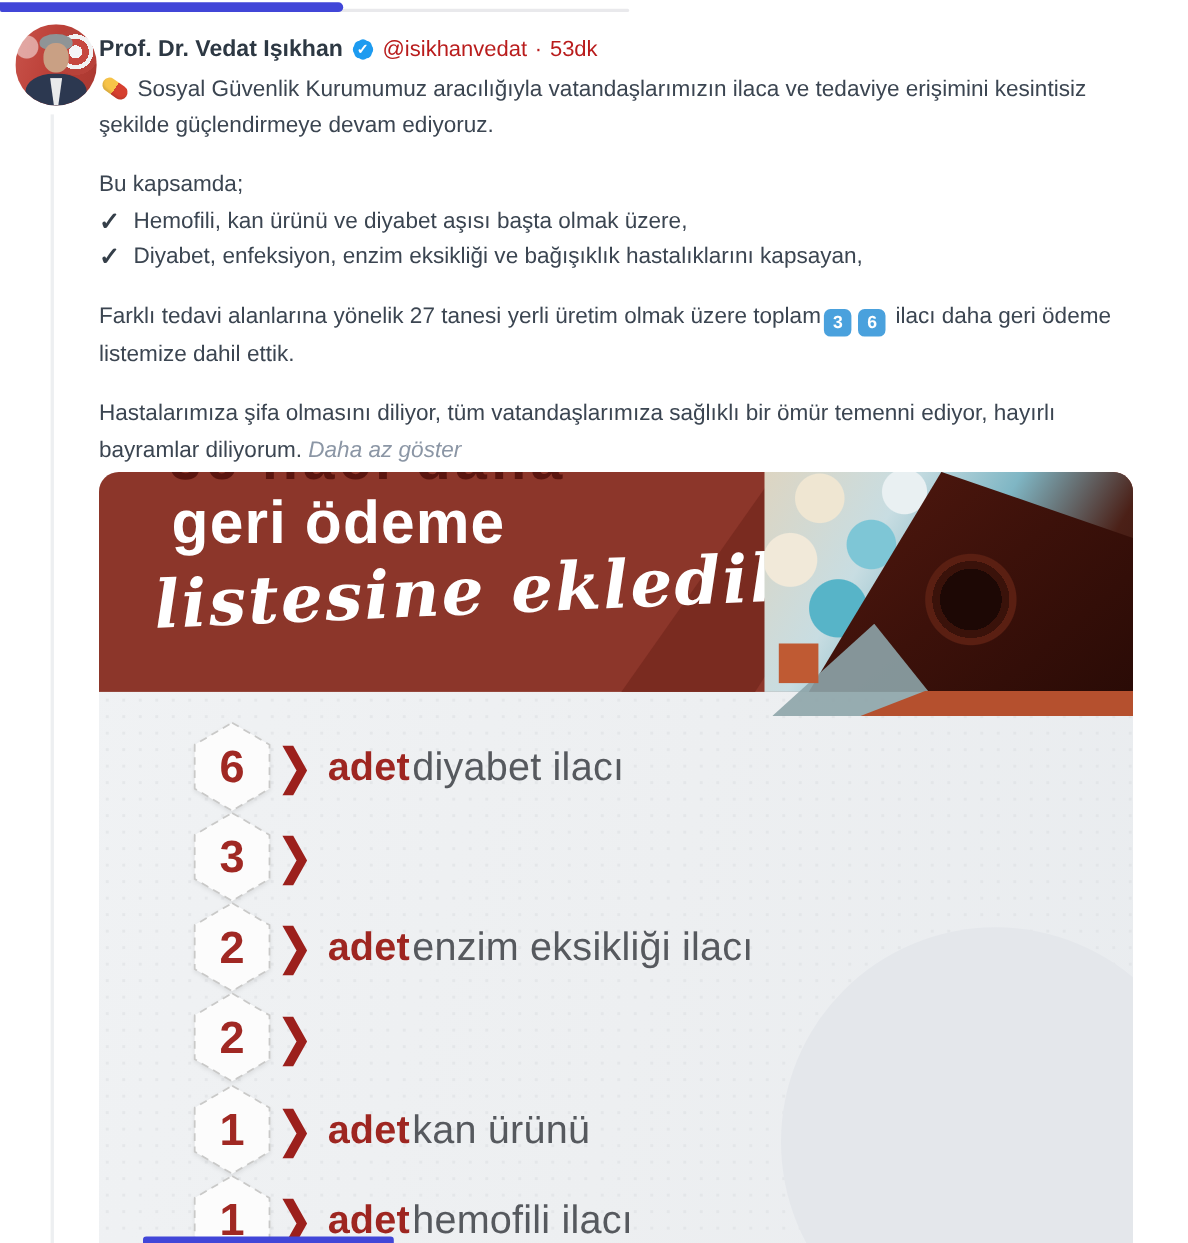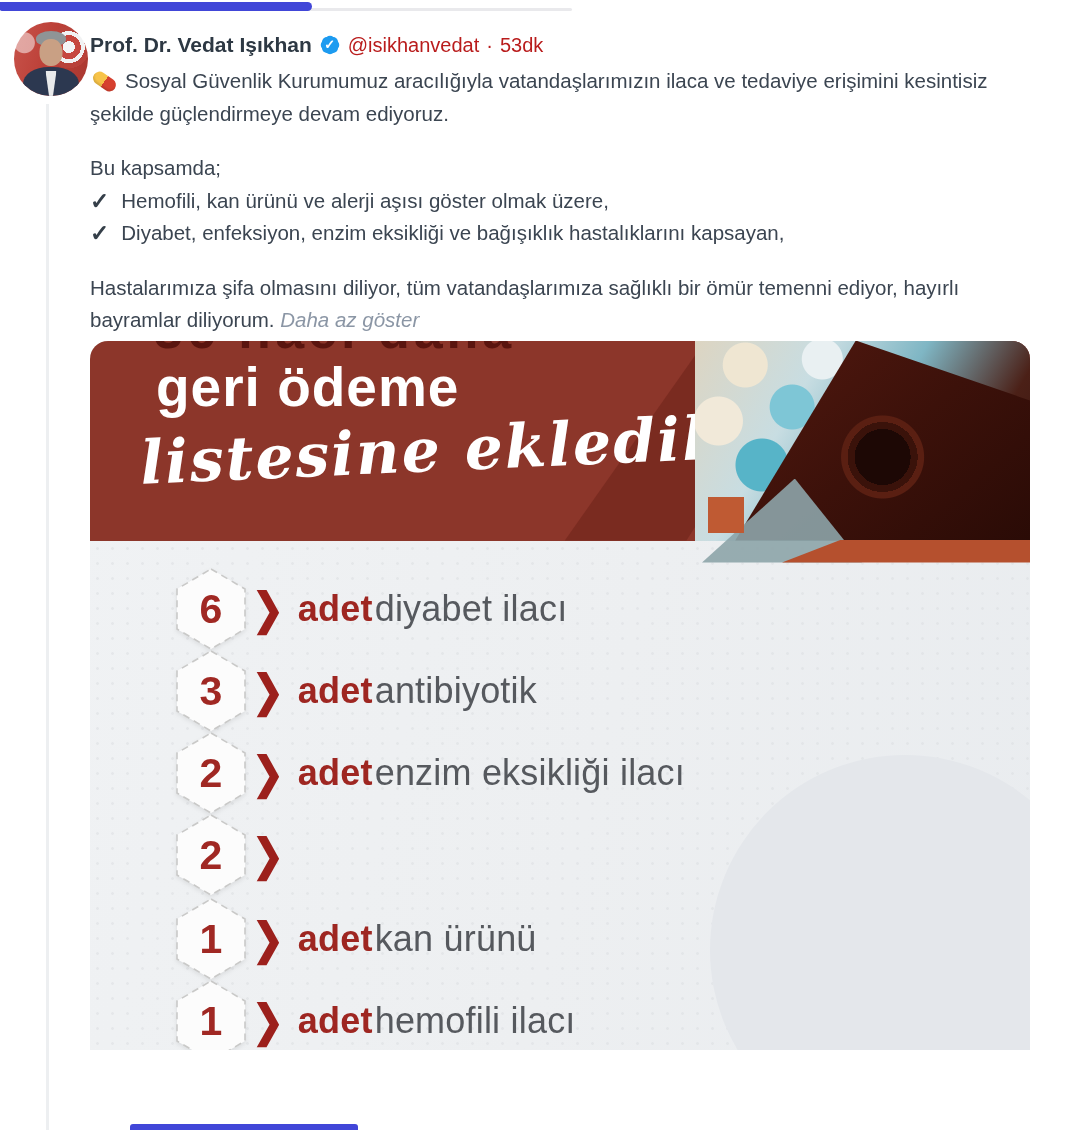--- a/index.html
+++ b/index.html
@@ -134,28 +134,29 @@
       <span class="handle">53dk</span>
     </div>
 
     <div class="body">
       <p><span class="pill"></span><span>Sosyal Güvenlik Kurumumuz aracılığıyla vatandaşlarımızın ilaca ve tedaviye erişimini kesintisiz şekilde güçlendirmeye devam ediyoruz.</span></p>
 
       <p>
         <span>Bu kapsamda;</span>
         <span class="bullet">
           <span class="chkmark">✓</span>
-          <span>Hemofili, kan ürünü ve alerji aşısı göster olmak üzere,</span>
+          <span>Hemofili, kan ürünü ve diyabet aşısı başta olmak üzere,</span>
         </span>
         <span class="bullet">
           <span class="chkmark">✓</span>
           <span>Diyabet, enfeksiyon, enzim eksikliği ve bağışıklık hastalıklarını kapsayan,</span>
         </span>
       </p>
 
+      <p><span>Farklı tedavi alanlarına yönelik 27 tanesi yerli üretim olmak üzere toplam</span><span class="keycap">3</span><span class="keycap">6</span> <span>ilacı daha geri ödeme listemize dahil ettik.</span></p>
 
       <p><span>Hastalarımıza şifa olmasını diliyor, tüm vatandaşlarımıza sağlıklı bir ömür temenni ediyor, hayırlı bayramlar diliyorum.</span> <span class="showless">Daha az göster</span></p>
     </div>
 
     <div class="media">
 
       <div class="dots"></div>
       <div class="bigcircle"></div>
 
       <div class="mh">
@@ -185,21 +186,20 @@
         </div>
 
         <div class="row" style="top:82px;">
           <span class="hex">
             <svg viewBox="0 0 74 84">
                 <polygon points="37,2 71,22 71,62 37,82 3,62 3,22" fill="#fcfcfc" stroke="#c9c9c8" stroke-width="1.6" stroke-dasharray="7 5"></polygon>
               </svg>
             <span class="num">3</span>
           </span>
           <span class="chev">❯</span>
-          <span class="rtext"><b>adet</b><span>antibiyotik</span></span>
         </div>
 
         <div class="row" style="top:164px;">
           <span class="hex">
             <svg viewBox="0 0 74 84">
                 <polygon points="37,2 71,22 71,62 37,82 3,62 3,22" fill="#fcfcfc" stroke="#c9c9c8" stroke-width="1.6" stroke-dasharray="7 5"></polygon>
               </svg>
             <span class="num">2</span>
           </span>
           <span class="chev">❯</span>

